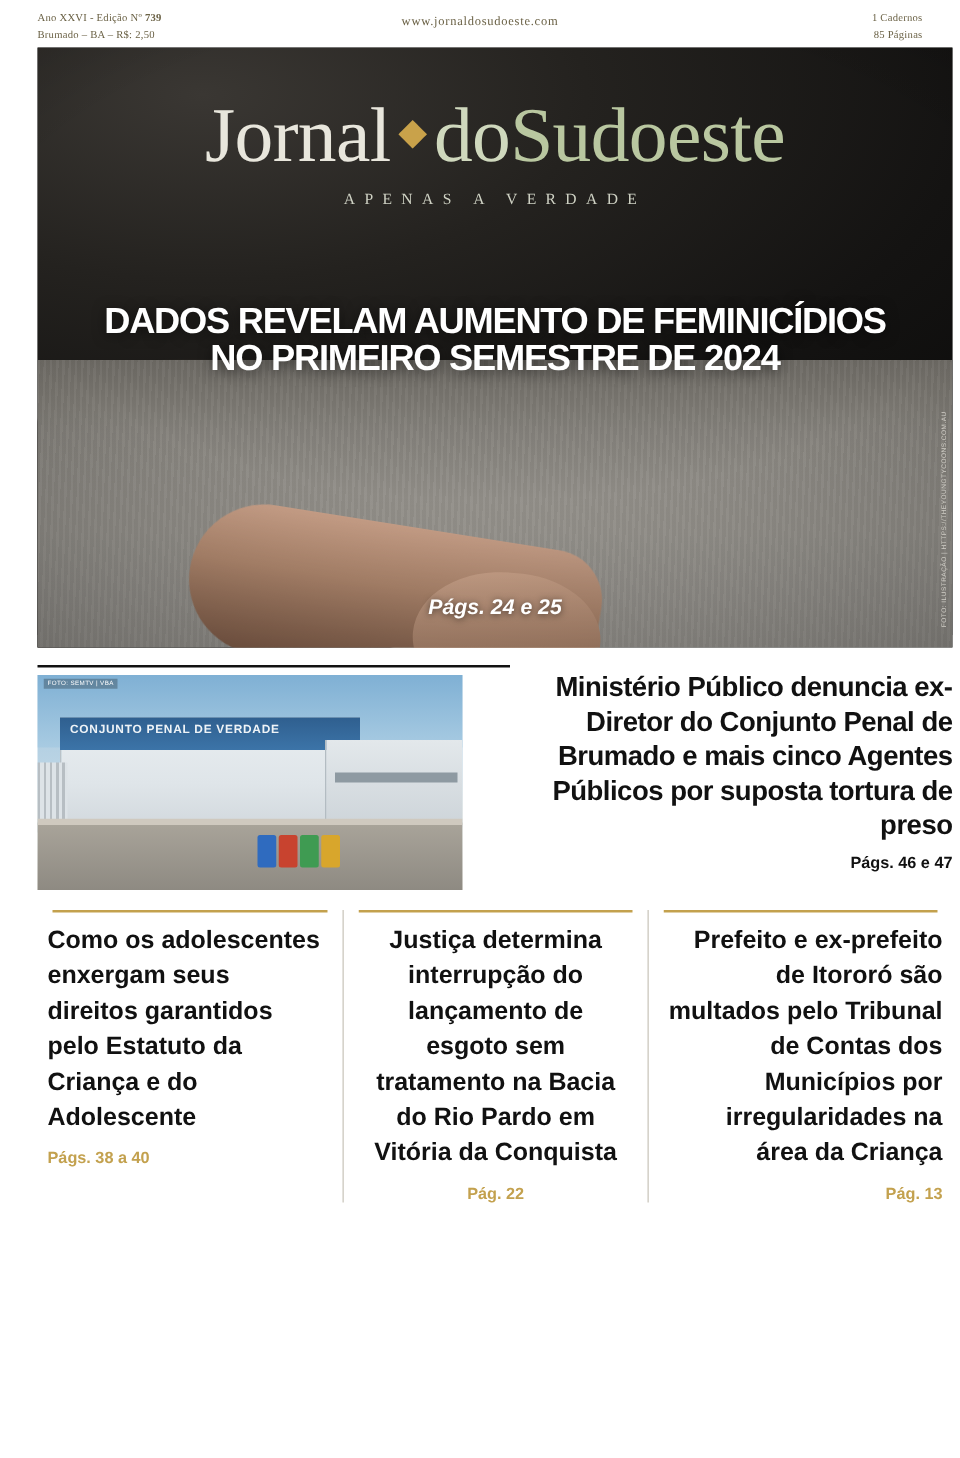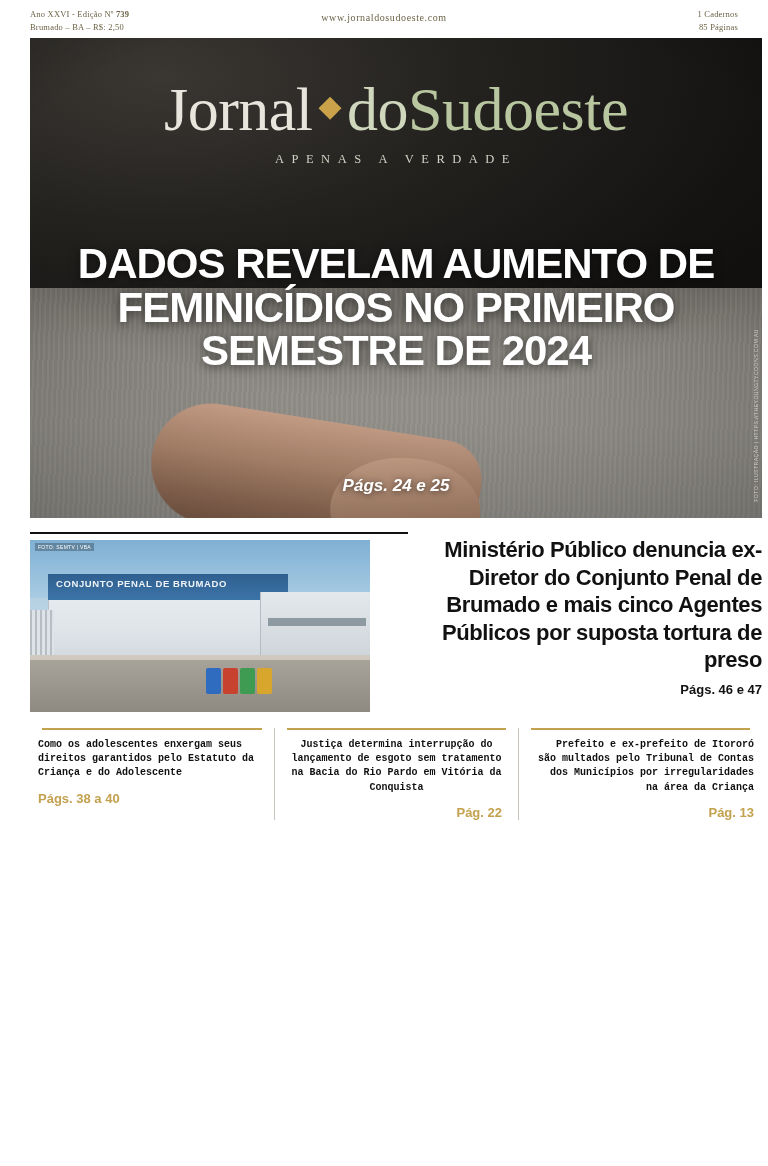--- a/index.html
+++ b/index.html
@@ -177,21 +177,21 @@
   }
 
   
   .hero-headline {
     position: absolute;
     left: 30px; right: 30px; top: 204px;
     z-index: 5;
     text-align: center;
     font-family: "Liberation Sans", sans-serif;
     font-weight: bold;
-    font-size: 42px;
+    font-size: 29px;
     line-height: 1.04;
     color: #ffffff;
     letter-spacing: -1px;
     text-shadow: 0 2px 10px rgba(0,0,0,.55);
   }
   .hero-pages {
     position: absolute;
     left: 0; right: 0; bottom: 22px;
     z-index: 5;
     text-align: center;
@@ -329,33 +329,32 @@
   .bcol:before {
     content: "";
     position: absolute;
     left: 12px; right: 12px; top: 0;
     height: 2px;
     background: #c3a14e;
   }
   .bcol.first { text-align: left; padding-left: 8px; }
   .bcol + .bcol { border-left: 1px solid #c9c5bb; }
   .bcol h3 {
-    font-family: Liberation Mono, monospace;
-    font-weight: bold;
-    font-size: 10px;
+    font-family: Liberation Sans, sans-serif;
+    font-weight: bold;
+    font-size: 20px;
     line-height: 1.42;
     color: #111111;
   }
   .bcol .pg {
     margin-top: 10px;
     font-family: "Liberation Sans", sans-serif;
     font-weight: bold;
     font-size: 13px;
     color: #c3a14e;
-    text-align: right;
   }
   .bcol.first .pg { text-align: left; }
   .bcol.third { text-align: right; padding-right: 8px; }
 </style>
 </head>
 <body>
 
 <div class="page">
 
   <div class="topstrip">
@@ -407,21 +406,21 @@
     <div class="photo-credit-v">FOTO: ILUSTRAÇÃO | HTTPS://THEYOUNGTYCOONS.COM.AU</div>
   </div>
 
   <div class="second">
     <div class="rule-top"></div>
 
     <div class="prison-photo">
       <div class="sky"></div>
       <div class="bldg"></div>
       <div class="bldg-band"></div>
-      <div class="sign">CONJUNTO PENAL DE BRUMADO</div>
+      <div class="sign">CONJUNTO PENAL DE VERDADE</div>
       <div class="wing"></div>
       <div class="canopy"></div>
       <div class="fence"></div>
       <div class="ground"></div>
       <div class="curb"></div>
       <div class="bin b1"></div>
       <div class="bin b2"></div>
       <div class="bin b3"></div>
       <div class="bin b4"></div>
       <div class="credit">FOTO: SEMTV | VBA</div>

